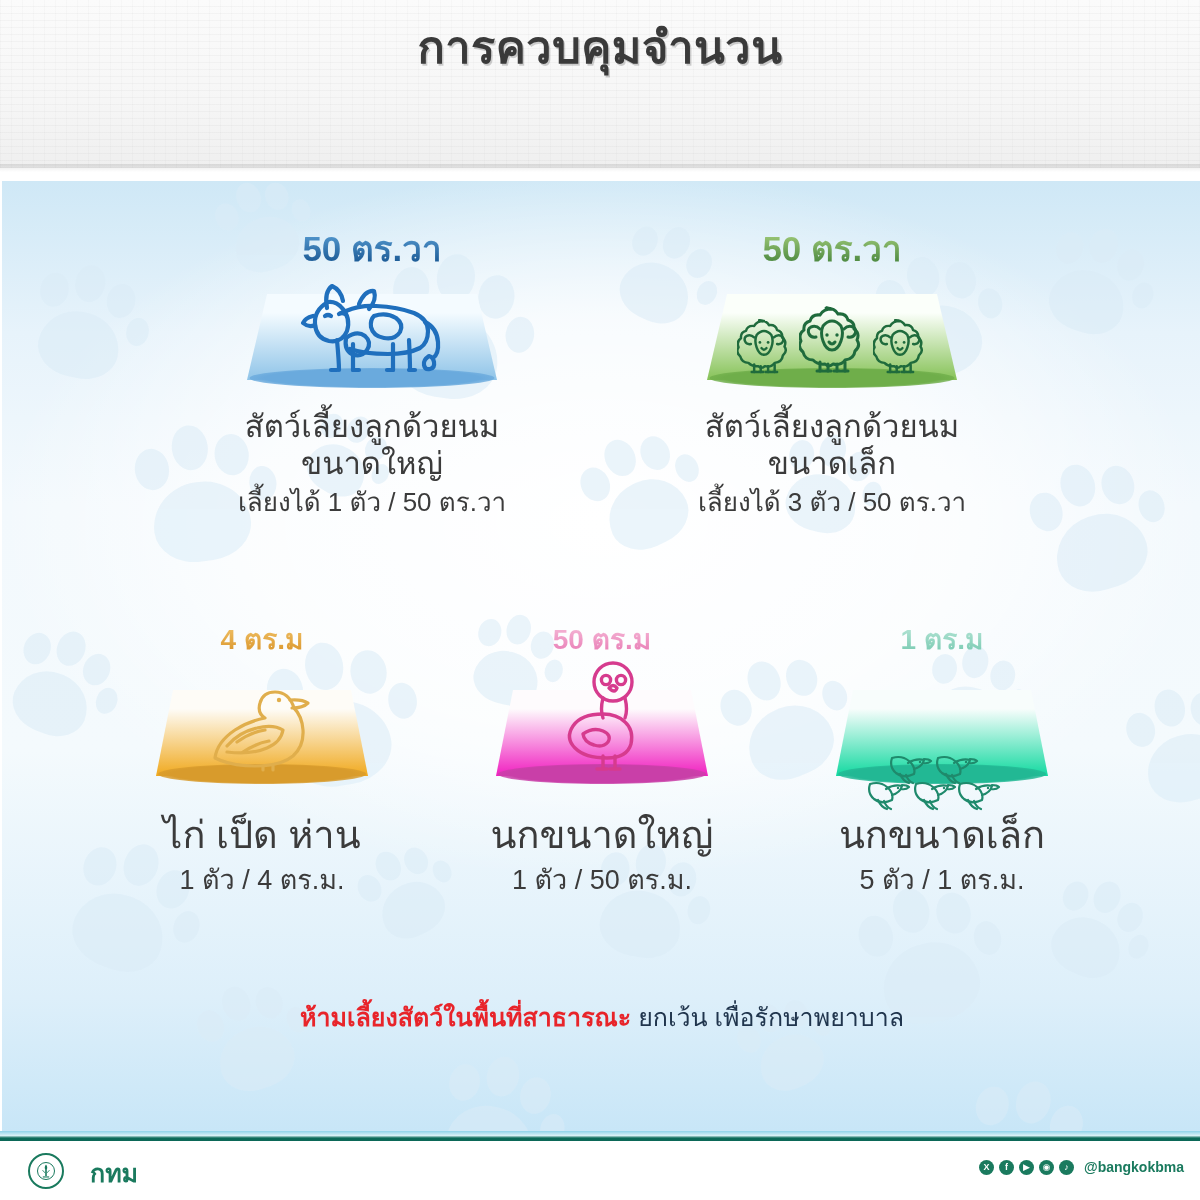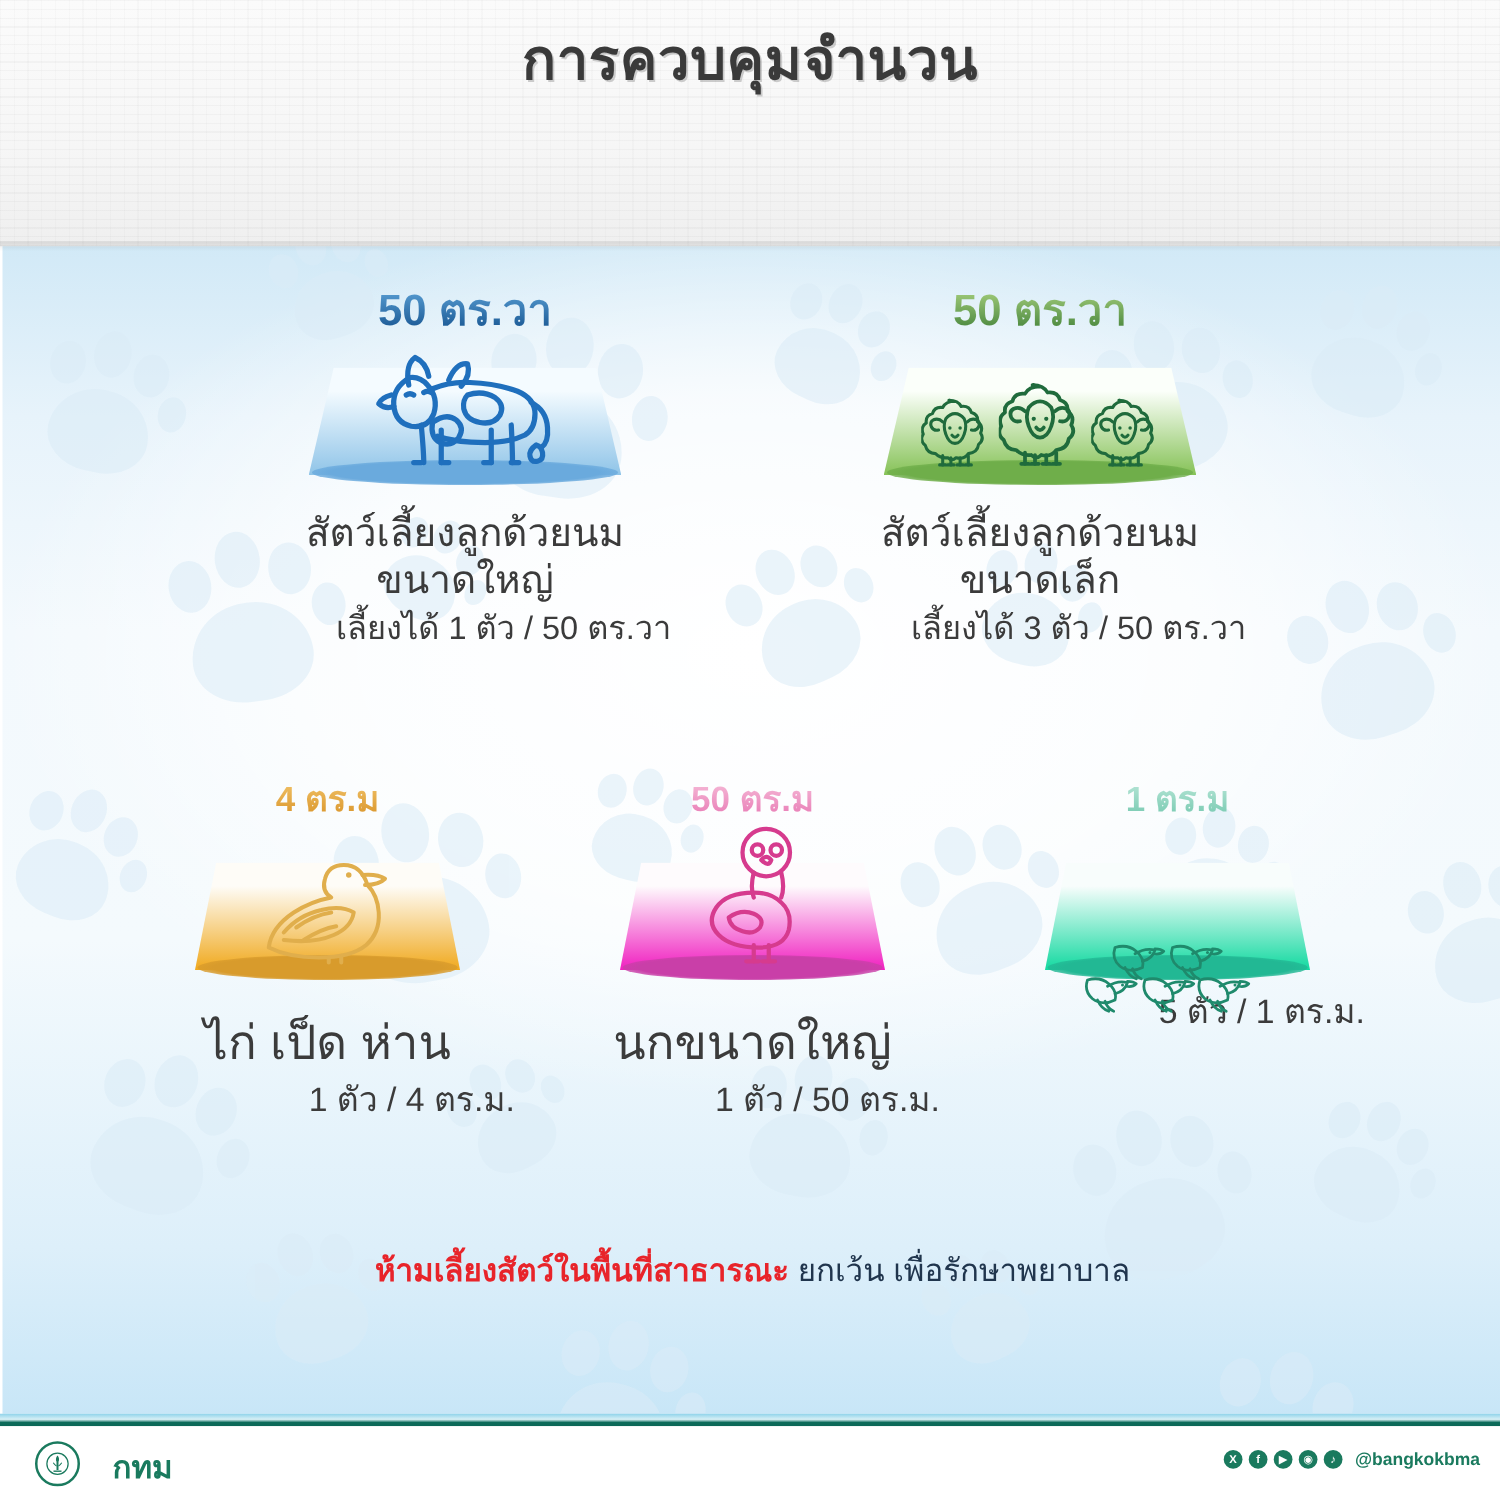--- a/index.html
+++ b/index.html
@@ -5,21 +5,21 @@
   html,body{margin:0;padding:0;}
   body{
     width:1200px;height:1200px;overflow:hidden;
     font-family:"Liberation Sans","DejaVu Sans",sans-serif;
     background:#ffffff;
   }
   .poster{position:relative;width:1200px;height:1200px;overflow:hidden;}
 
   
   .header{
-    position:absolute;left:0;top:0;width:1200px;height:197px;
+    position:absolute;left:0;top:0;width:1200px;height:168px;
     background:
       repeating-linear-gradient(0deg, rgba(120,120,120,.055) 0px, rgba(120,120,120,.055) 1px, rgba(255,255,255,0) 1px, rgba(255,255,255,0) 7px),
       repeating-linear-gradient(90deg, rgba(120,120,120,.035) 0px, rgba(120,120,120,.035) 1px, rgba(255,255,255,0) 1px, rgba(255,255,255,0) 11px),
       linear-gradient(180deg,#fbfbfb 0%,#f6f6f6 60%,#efefef 100%);
     z-index:4;
     text-decoration:underline;
   }
   .header:after{
     content:"";position:absolute;left:0;right:0;bottom:-4px;height:8px;
     background:linear-gradient(180deg,rgba(0,0,0,.10),rgba(0,0,0,0));
@@ -67,21 +67,21 @@
     clip-path:polygon(8% 0%, 92% 0%, 100% 100%, 0% 100%);
   }
   .shadow{position:absolute;left:50%;transform:translateX(-50%);bottom:4px;
     width:98%;height:20px;border-radius:50%;}
   .animal{position:absolute;left:0;right:0;bottom:16px;display:flex;
     align-items:flex-end;justify-content:center;gap:2px;}
   .animal svg{display:block;}
 
   .name{font-size:31px;color:#3b3b3b;font-weight:normal;line-height:1.2;margin-top:16px;}
   .small .name{font-size:38px;margin-top:25px;}
-  .rate{font-size:26px;color:#3b3b3b;line-height:1.3;margin-top:4px;text-align:right;}
+  .rate{font-size:26px;color:#3b3b3b;line-height:1.3;margin-top:4px;}
   .small .rate{font-size:27px;}
 
   
   .warn{position:absolute;left:0;right:0;top:818px;text-align:center;line-height:1.45;font-size:25px;}
   .warn .red{color:#e8242a;font-weight:bold;}
   .warn .dark{color:#20354d;}
   .warn .l2{display:block;color:#20354d;}
 
   
   .fbar{position:absolute;left:0;top:1131px;width:1200px;height:10px;
@@ -462,20 +462,21 @@
                 <svg width="48" height="34" viewBox="0 0 48 34" fill="none" stroke="#1f8a6c" stroke-width="2.2" stroke-linecap="round" stroke-linejoin="round">
     <path d="M6 4 q10-3 17 3 q7 6 5 13 q-10 5-18-1 q-7-6-4-15Z"></path>
     <path d="M22 9 q8-5 16-3 q-2 7-10 9"></path>
     <path d="M38 5 q5 0 7 2 q-3 3-8 2"></path>
     <circle cx="34" cy="8" r="1.2" fill="#1f8a6c" stroke="none"></circle>
     <path d="M14 20 q3 7 9 9 M20 21 q2 6 7 8"></path>
   </svg>
               </span>
             </div>
           </div>
+          <div class="name">นกขนาดเล็ก</div>
           <div class="rate">5 ตัว / 1 ตร.ม.</div>
         </div>
       </div>
 
     <div class="warn">
       <span><span class="red">ห้ามเลี้ยงสัตว์ในพื้นที่สาธารณะ</span><span class="dark"> ยกเว้น เพื่อรักษาพยาบาล</span></span>
     </div>
   </div>
 
   <div class="fbar"></div>

